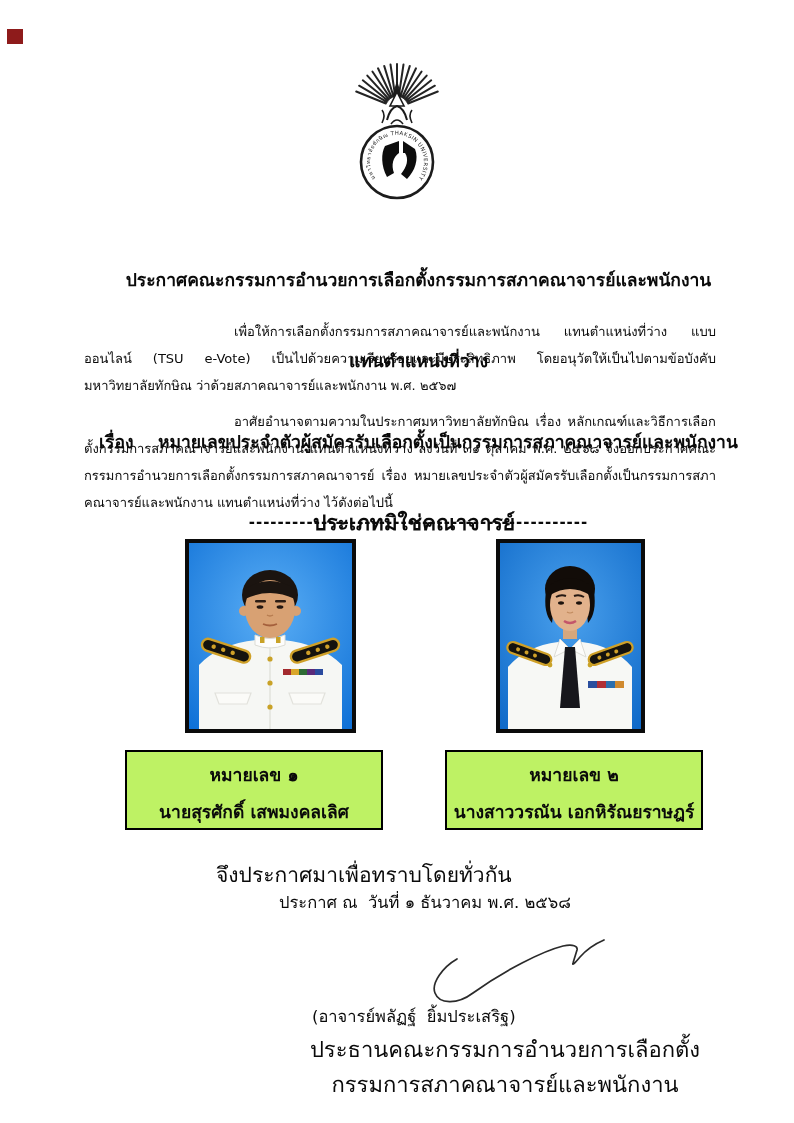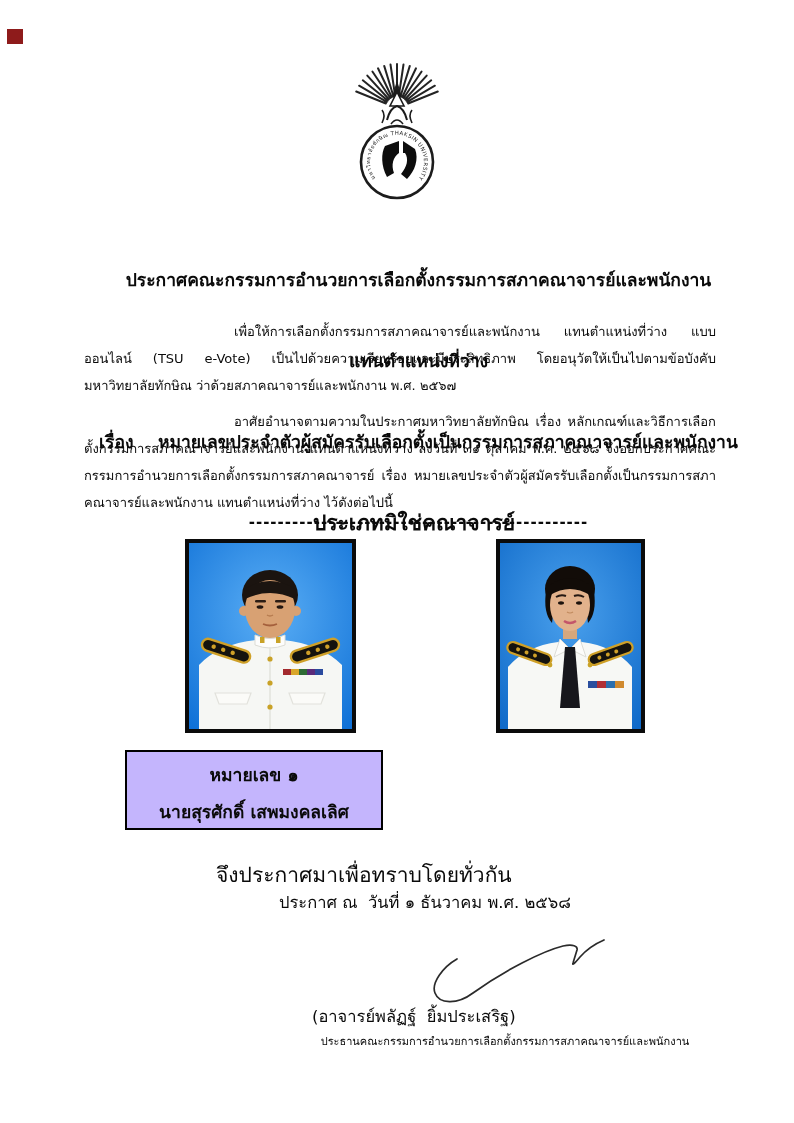--- a/index.html
+++ b/index.html
@@ -13,31 +13,31 @@
     text-align:center;font-weight:bold;font-size:17.5px;line-height:27px;white-space:pre-wrap;}
   .divider{font-size:15px;letter-spacing:1px;font-weight:bold;line-height:24px;}
   .paragraphs{position:absolute;left:84px;top:318px;width:632px;font-size:13px;line-height:27px;text-align:justify;}
   .paragraphs p{margin:0;text-indent:150px;}
   .paragraphs p + p{margin-top:9px;}
   .category-heading{position:absolute;left:84px;top:506px;width:660px;text-align:center;font-weight:bold;font-size:21px;}
   .photo-frame{position:absolute;top:539px;border:4px solid #0b0b0b;background:#1a6fd0;}
   .photo-frame.left{left:185px;width:163px;height:186px;}
   .photo-frame.right{left:496px;width:141px;height:186px;}
   .photo-frame svg{display:block;}
-  .number-box{position:absolute;top:750px;width:254px;height:76px;border:2px solid #000;background:#c4b5fd;
+  .number-box{position:absolute;top:750px;width:254px;height:76px;border:2px solid #000;background:#bef264;
     text-align:center;font-weight:bold;font-size:17.5px;}
   .number-box.left{left:125px;}
   .number-box.right{left:445px;}
   .number-box .num{margin-top:9px;}
   .number-box .cname{margin-top:9px;}
   .closing-1{position:absolute;left:216px;top:858px;font-size:21px;}
   .closing-2{position:absolute;left:279px;top:889px;font-size:16.5px;white-space:pre-wrap;}
   .signature-svg{position:absolute;left:405px;top:933px;}
   .signer-name{position:absolute;left:312px;top:1003px;width:400px;text-align:left;font-size:16.5px;white-space:pre-wrap;}
-  .signer-position{position:absolute;left:281px;top:1032px;width:448px;text-align:center;font-size:11px;}
+  .signer-position{position:absolute;left:281px;top:1032px;width:448px;text-align:center;font-size:22px;}
 </style>
 </head>
 <body>
 
 <div class="page">
 
   <div class="corner-mark"></div>
 
   <div class="logo">
     <svg width="112" height="152" viewBox="0 0 112 152">
@@ -183,20 +183,24 @@
             <rect x="115" y="138" width="9" height="7" fill="#d08a2e"></rect>
         </g>
       </g>
     </svg>
   </div>
 
   <div class="number-box left">
     <div class="num">หมายเลข ๑</div>
     <div class="cname">นายสุรศักดิ์ เสพมงคลเลิศ</div>
   </div>
+  <div class="number-box right">
+    <div class="num">หมายเลข ๒</div>
+    <div class="cname">นางสาววรณัน เอกหิรัณยราษฎร์</div>
+  </div>
 
   <div class="closing-1">จึงประกาศมาเพื่อทราบโดยทั่วกัน</div>
   <div class="closing-2">ประกาศ ณ  วันที่ ๑ ธันวาคม พ.ศ. ๒๕๖๘</div>
 
   <svg class="signature-svg" width="200" height="72" viewBox="0 0 200 72">
     <path d="M 52 26 C 38 34, 26 50, 30 60 C 34 71, 52 72, 68 60 C 100 37, 138 18, 158 13 C 168 11, 173 13, 172 17 L 168 30 C 167 33, 170 30, 175 24 C 182 16, 192 10, 199 7" fill="none" stroke="#2b2b2b" stroke-width="1.7" stroke-linecap="round"></path>
   </svg>
   <div class="signer-name">(อาจารย์พลัฏฐ์  ยิ้มประเสริฐ)</div>
   <div class="signer-position">ประธานคณะกรรมการอำนวยการเลือกตั้งกรรมการสภาคณาจารย์และพนักงาน</div>
 

